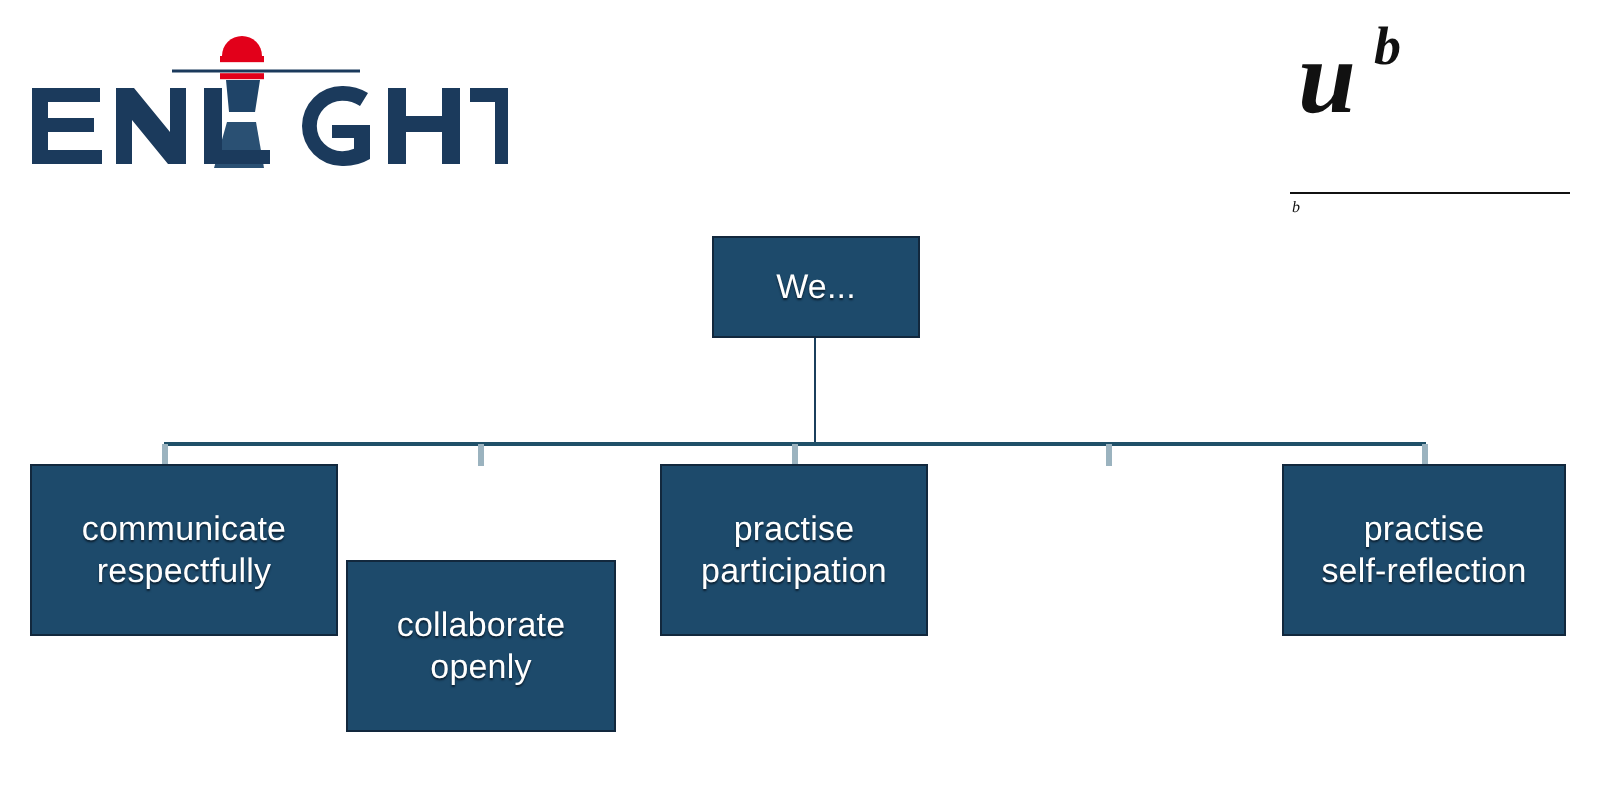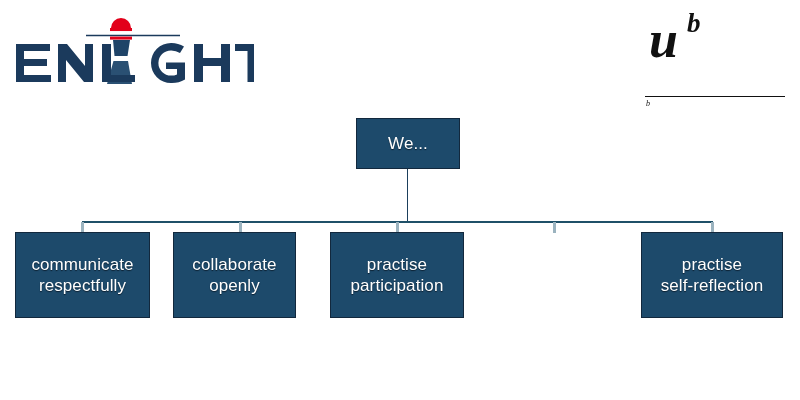--- a/index.html
+++ b/index.html
@@ -120,22 +120,22 @@
 
   #node-root {
     left: 356px;
     top: 118px;
     width: 104px;
     height: 51px;
   }
 
   .leaf { top: 232px; height: 86px; }
 
-  #node-leaf-0 { left: 15px;  width: 135px; }
-  #node-leaf-1 { left: 173px; width: 123px; }
+  #node-leaf-0 { left: 15px;  width: 154px; }
+  #node-leaf-1 { left: 173px; width: 135px; margin-top: 48px; }
   #node-leaf-2 { left: 330px; width: 134px; }
   #node-leaf-3 { left: 487px; width: 134px; }
   #node-leaf-4 { left: 641px; width: 142px; text-align: center; }
 
   
   .conn { position: absolute; }
 
   .trunk {
     left: 407px;
     top: 169px;

